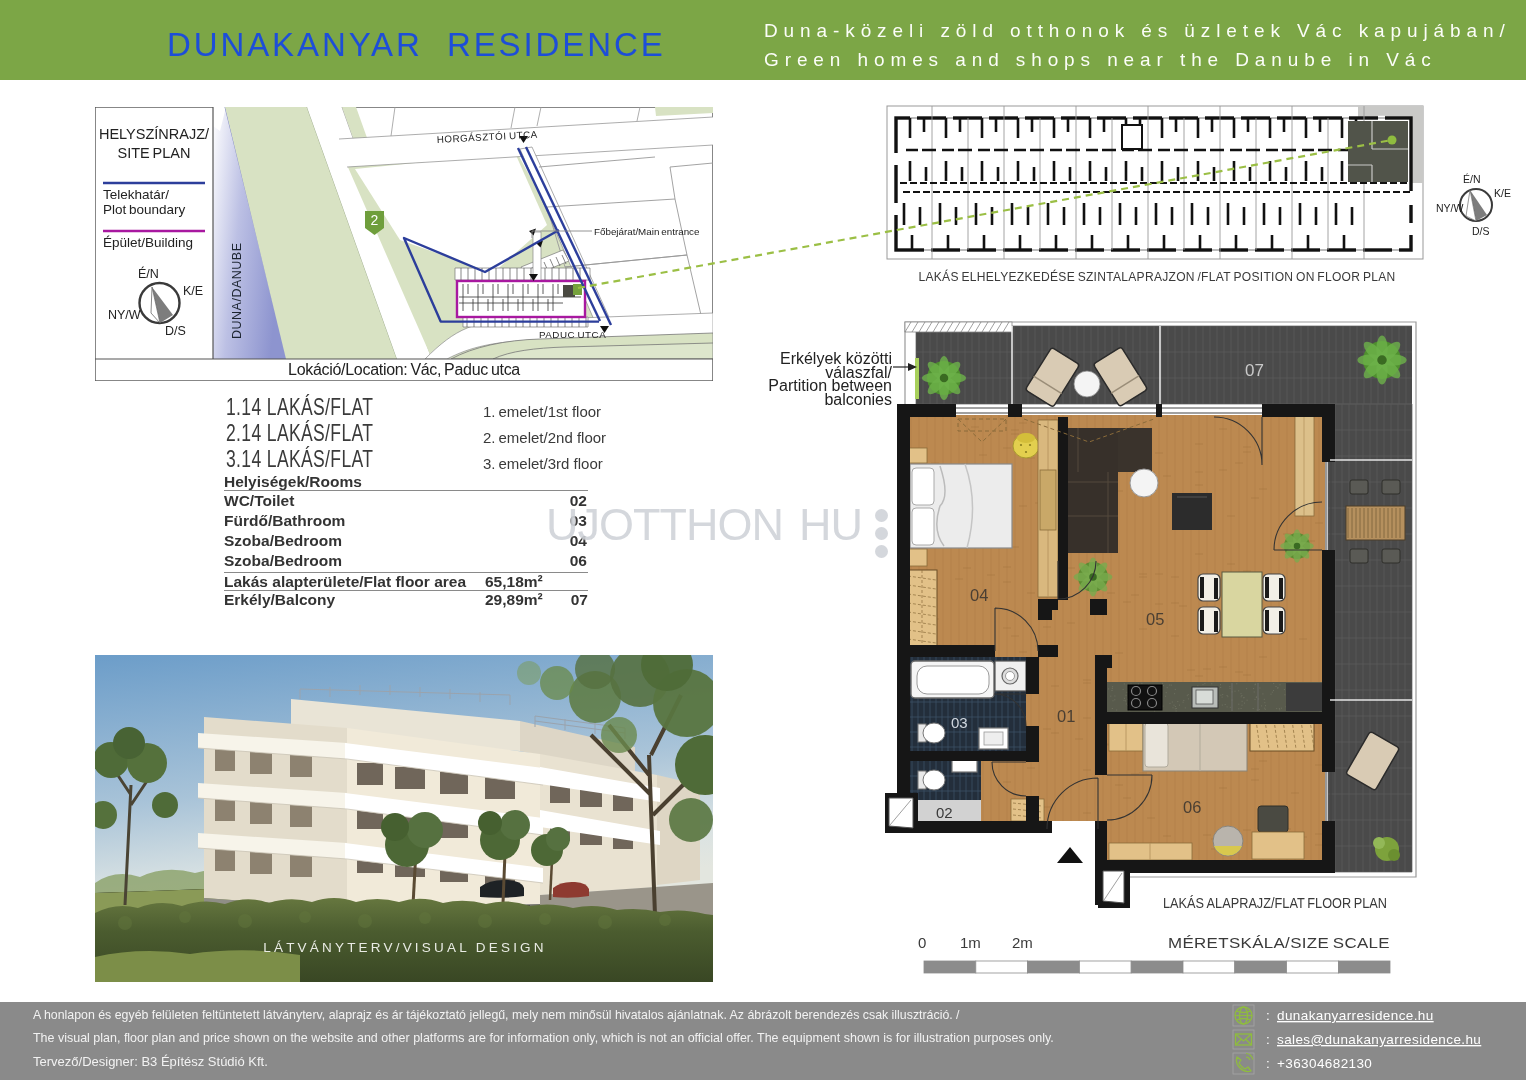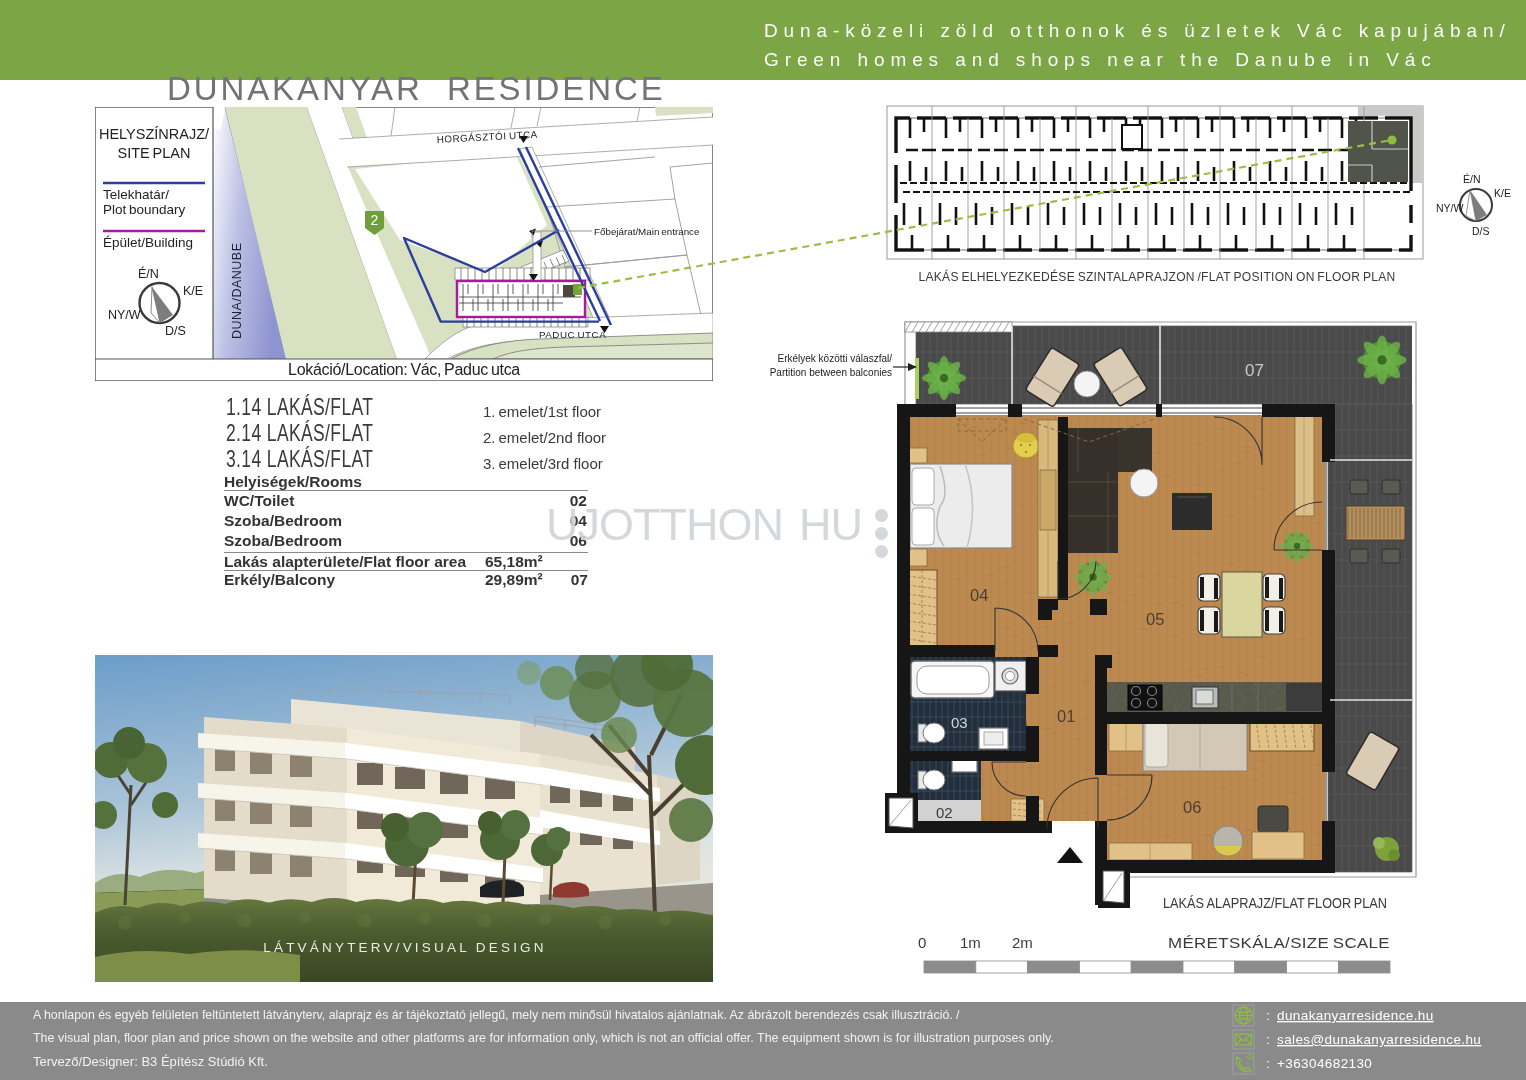--- a/index.html
+++ b/index.html
@@ -5,21 +5,21 @@
   html,body{margin:0;padding:0;}
   body{width:1526px;height:1080px;position:relative;overflow:hidden;background:#fff;
        font-family:"Liberation Sans",sans-serif;}
   .abs{position:absolute;}
 </style>
 </head>
 <body>
 
 <div class="abs" style="left:0;top:0;width:1526px;height:80px;background:#7ca646;"></div>
 
-<div class="abs" style="left:167px;top:26px;color:#737373;font-size:33px;letter-spacing:2.9px;font-weight:400;white-space:nowrap;margin-top:44px;">DUNAKANYAR&nbsp;&nbsp;RESIDENCE</div>
+<div class="abs" style="left:167px;top:26px;color:#1d4ed8;font-size:33px;letter-spacing:2.9px;font-weight:400;white-space:nowrap;">DUNAKANYAR&nbsp;&nbsp;RESIDENCE</div>
 
 <div class="abs" style="left:764px;top:16px;color:#fbfdf8;font-size:19px;letter-spacing:5.9px;line-height:29px;white-space:nowrap;">Duna-közeli zöld otthonok és üzletek Vác kapujában/<br>Green homes and shops near the Danube in Vác</div>
 
 <div id="siteplan" class="abs" style="left:95px;top:107px;">
 <svg width="618" height="274" viewBox="0 0 618 274">
   <defs>
     <linearGradient id="riverg" x1="0" y1="0" x2="1" y2="0.35">
       <stop offset="0" stop-color="#ffffff"></stop>
       <stop offset="0.45" stop-color="#bcc0e4"></stop>
       <stop offset="1" stop-color="#8d94cf"></stop>
@@ -161,20 +161,25 @@
 
 <div class="abs" style="left:224px;top:473px;width:364px;font-size:15.5px;color:#333;font-weight:bold;">
   <div style="height:16px;">Helyiségek/Rooms</div>
   <div style="border-top:1px solid #8a8a8a;margin-top:1px;"></div>
   <table style="width:100%;border-collapse:collapse;font-size:15.5px;color:#333;">
     <tbody>
     <tr>
           <td style="height:18px;padding:0;">WC/Toilet</td>
           <td></td>
           <td style="text-align:right;">02</td>
+        </tr>
+    <tr>
+          <td style="height:18px;padding:0;">Fürdő/Bathroom</td>
+          <td></td>
+          <td style="text-align:right;">03</td>
         </tr>
     <tr>
           <td style="height:18px;padding:0;">Szoba/Bedroom</td>
           <td></td>
           <td style="text-align:right;">04</td>
         </tr>
     <tr>
           <td style="height:18px;padding:0;">Szoba/Bedroom</td>
           <td></td>
           <td style="text-align:right;">06</td>
@@ -876,21 +881,21 @@
         <path d="M334,117 A48,48 0 0 1 382,165 M382,117 V165 M442,202 A48,48 0 0 0 394,250 M442,250 H394 M158,351 A43,43 0 0 0 115,308 M115,351 V308 M146,426 A32,32 0 0 0 114,394 M146,394 H114 M146,496 A34,34 0 0 1 112,462 M146,462 H112 M227,520 A45,45 0 0 0 272,475 M227,475 H272 M167,529 A51,51 0 0 1 218,478 M218,529 V478"></path>
       </g>
 
 <path d="M216,261 A38,38 0 0 1 178,299 M178,261 V299 " fill="none" stroke="#333" stroke-width="1.1"></path>
       <polygon points="190,547 177,563 203,563" fill="#111"></polygon>
 
 <text x="395" y="608" font-size="14.5" fill="#3a3a3a" letter-spacing="0" text-anchor="middle" textLength="224" lengthAdjust="spacingAndGlyphs" font-family="Liberation Sans,sans-serif">LAKÁS ALAPRAJZ/FLAT FLOOR PLAN</text>
 </svg>
 </div>
 
-<div class="abs" style="left:752px;top:352px;width:140px;font-size:10px;color:#222;text-align:right;line-height:13.5px;">Erkélyek közötti válaszfal/<br>Partition between balconies</div>
+<div class="abs" style="left:752px;top:352px;width:140px;font-size:16px;color:#222;text-align:right;line-height:13.5px;">Erkélyek közötti válaszfal/<br>Partition between balconies</div>
 
 <svg class="abs" style="left:893px;top:362px;" width="24" height="10" viewBox="0 0 24 10">
     <path d="M0,5 H18" stroke="#222" stroke-width="1.2"></path>
     <polygon points="24,5 15,1 15,9" fill="#222"></polygon>
   </svg>
 
 <div class="abs" style="left:900px;top:930px;">
 <svg width="530" height="50" viewBox="0 0 530 50">
 
   <g font-family="Liberation Sans,sans-serif" fill="#3a3a3a">

